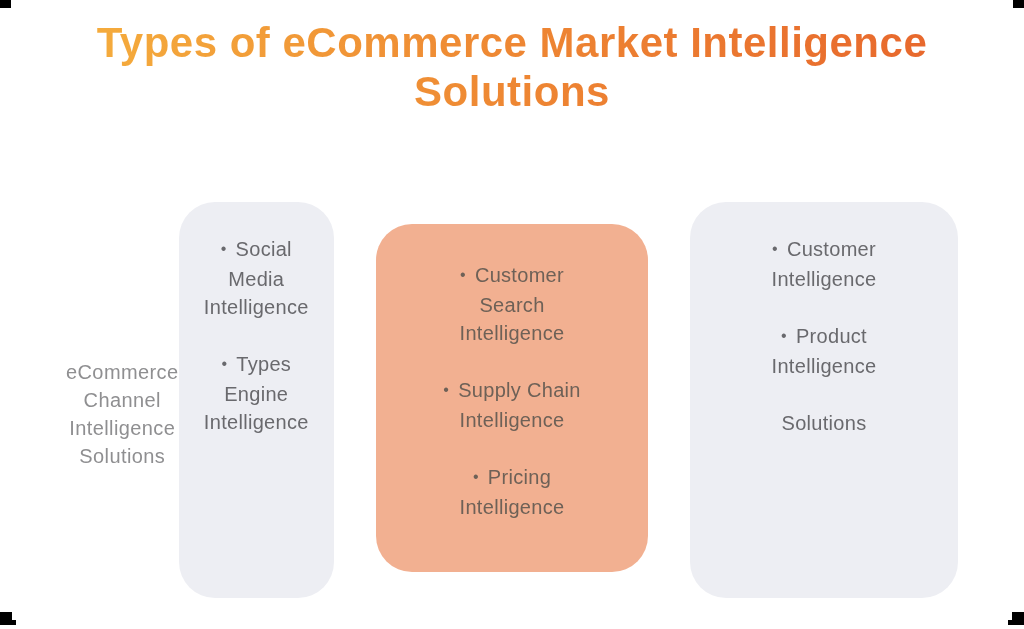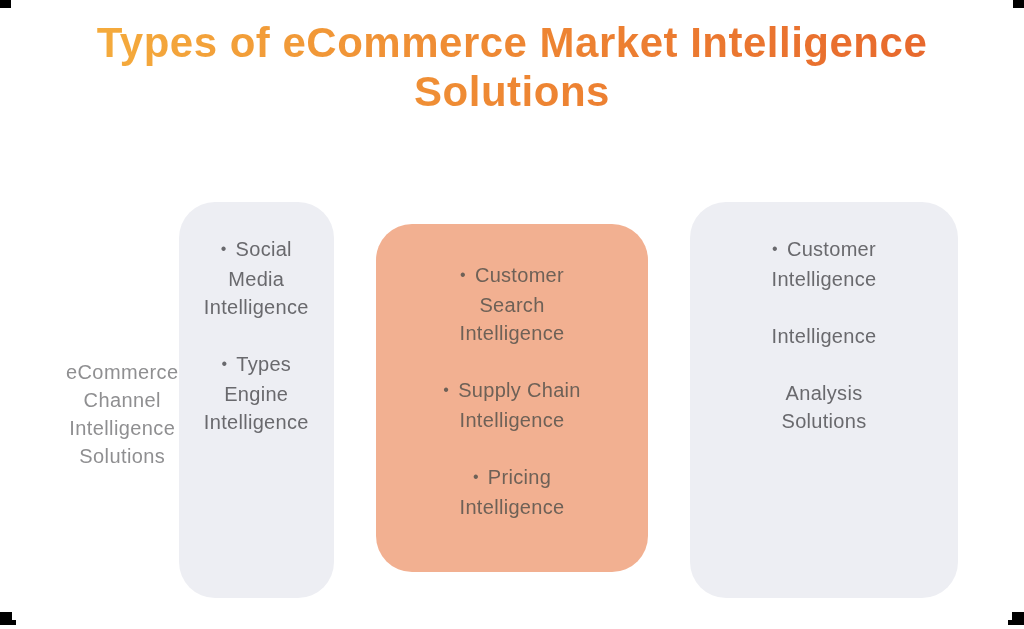--- a/index.html
+++ b/index.html
@@ -158,22 +158,22 @@
         </div>
   </section>
 
   <section class="column">
     <div class="card">
           <div class="item">
             <span class="line"><span class="bullet">•</span><span>Customer</span></span>
             <span class="line"><span>Intelligence</span></span>
           </div>
           <div class="item">
+            <span class="line"><span class="bullet">•</span><span>Product</span></span>
             <span class="line"><span>Intelligence</span></span>
           </div>
           <div class="item">
-            <span class="line"><span>Analysis</span></span>
             <span class="line"><span>Solutions</span></span>
           </div>
         </div>
   </section>
 </div>
 </div>
 
 </body></html>

